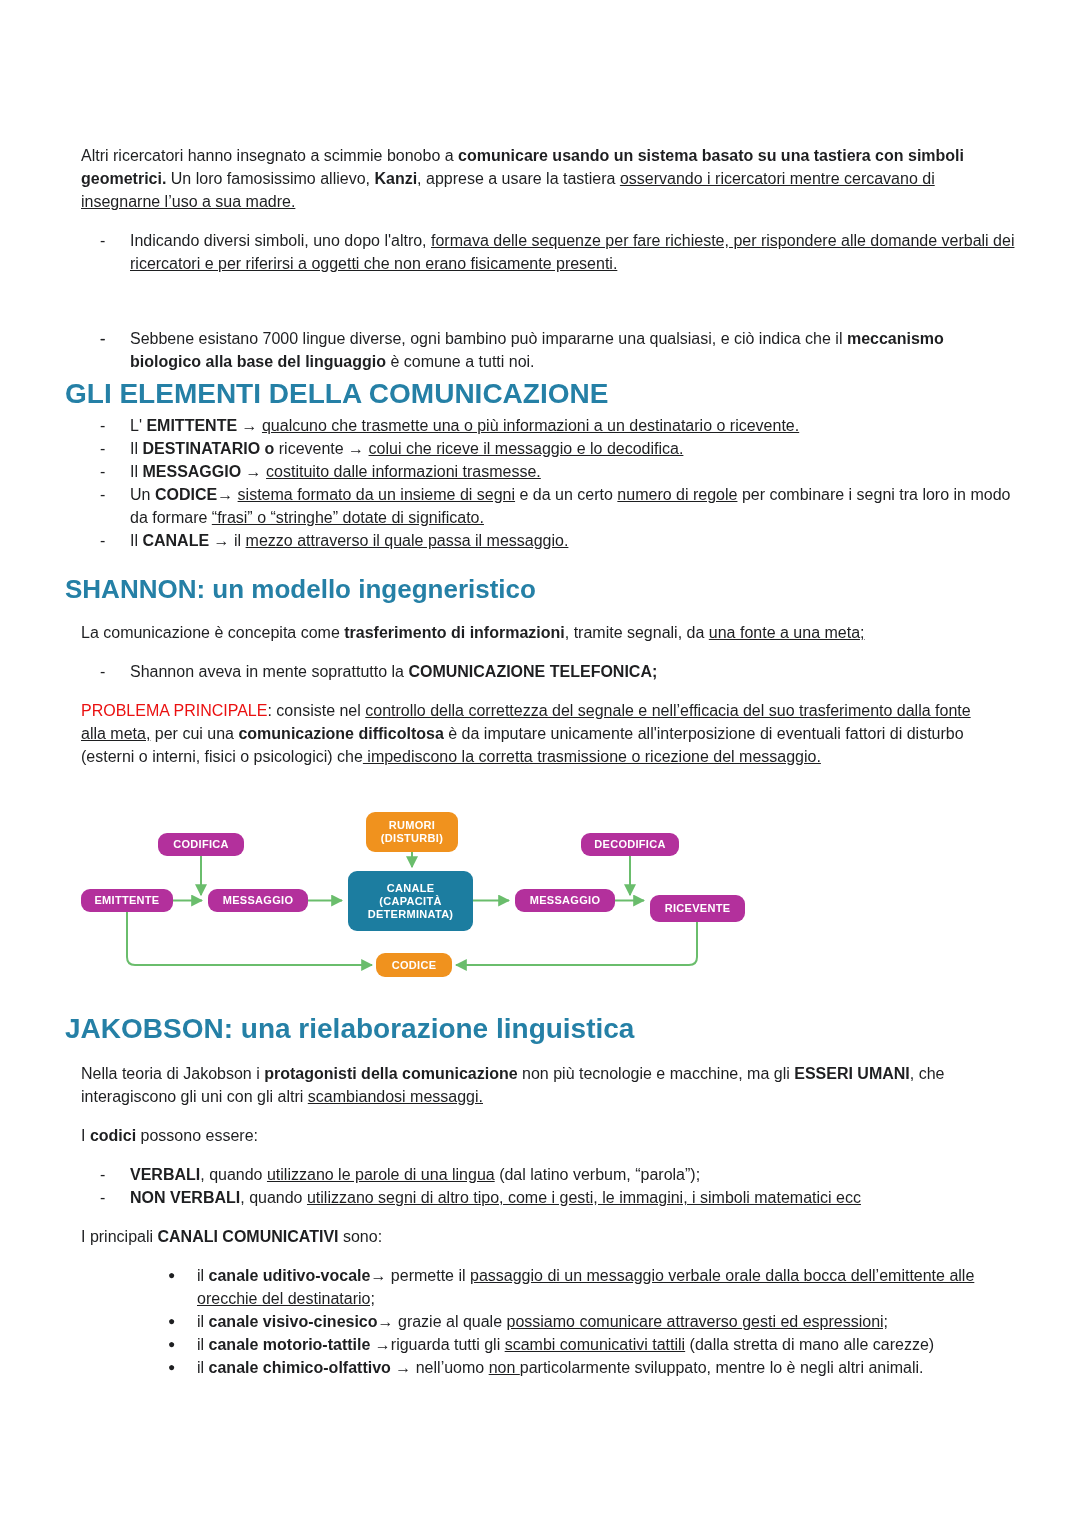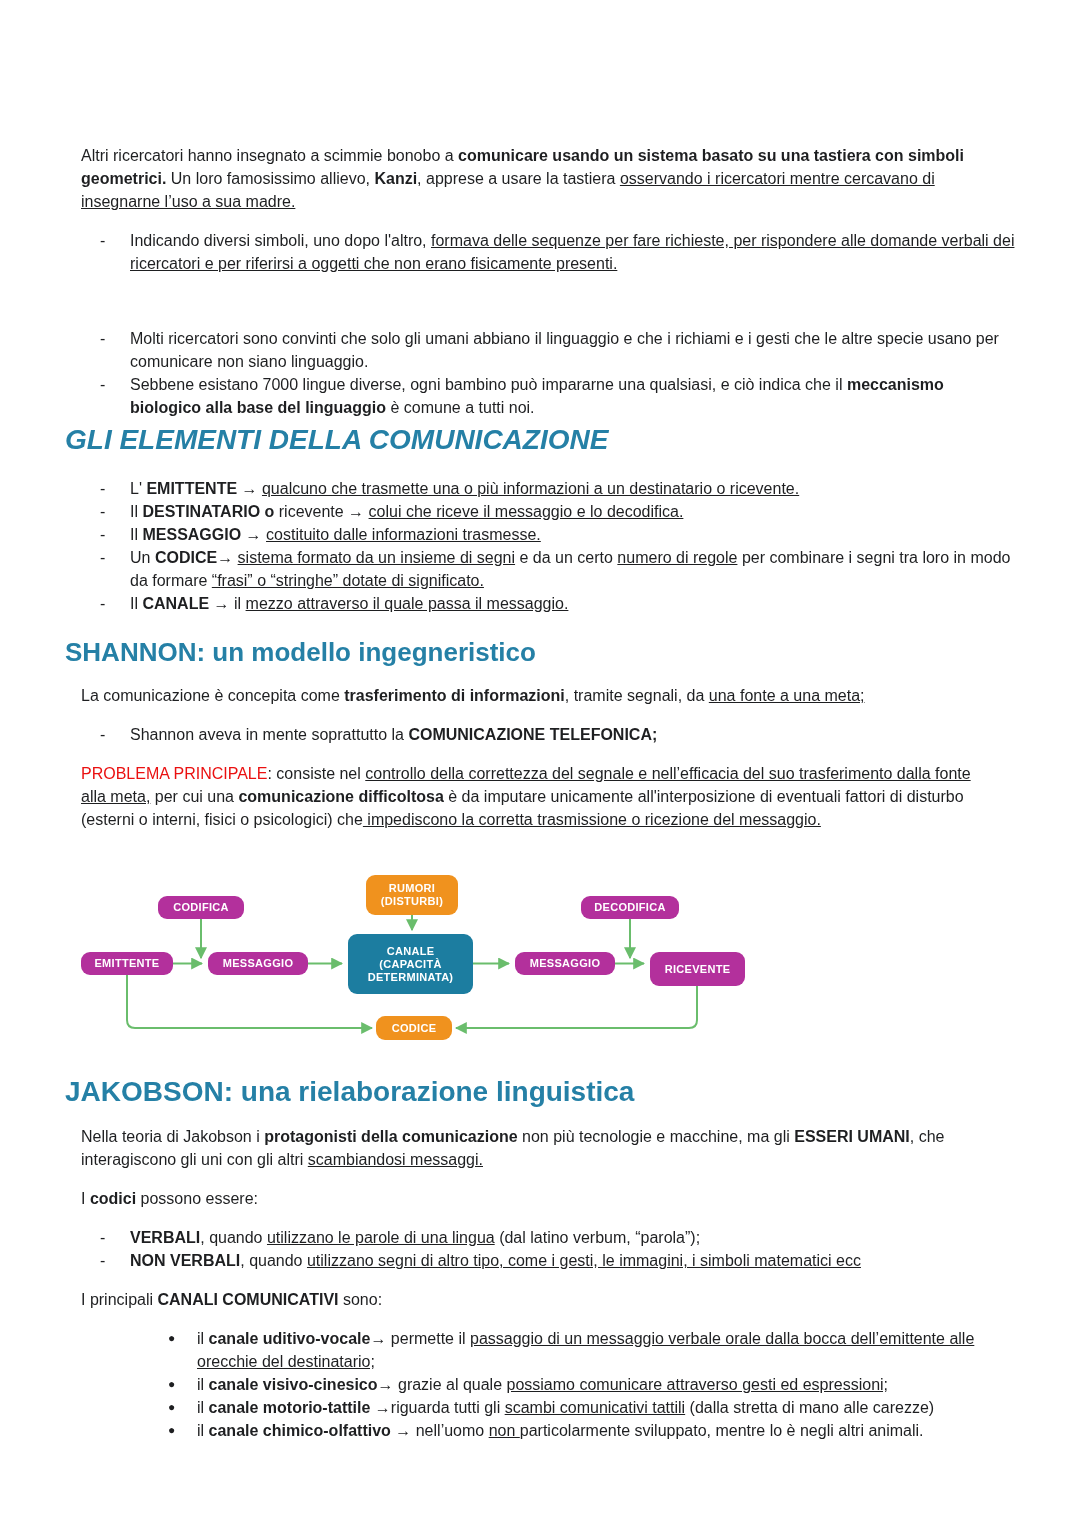--- a/index.html
+++ b/index.html
@@ -10,21 +10,21 @@
   .u { text-decoration: underline; }
   .c-red { color: var(--red, #ea1010); }
   p.body { margin: 16px; }
   .dash-list { margin: 0; }
   .li { position: relative; padding-left: 65px; }
   .li .marker { position: absolute; left: 35px; }
   .li.dot { padding-left: 132px; }
   .li.dot .marker { left: 103px; font-size: 12px; }
   .gap-top { margin-top: 52px; }
   .h { font-weight: 700; color: var(--heading, #2580a6); margin: 0; }
-  .h1 { font-size: 28px; line-height: 34px; margin: 4px 0 20px; font-style: italic; }
+  .h1 { font-size: 28px; line-height: 34px; margin: 4px 0 3px; }
   .h2 { font-size: 26px; line-height: 32px; margin: 21px 0 3px; }
   .h3 { font-size: 28px; line-height: 34px; margin: 12px 0 4px; }
   .diagram { position: relative; width: 700px; height: 180px; margin: 42px 0 22px 13px; }
   .dlines { position: absolute; left: 0; top: 0; }
   .dline { stroke: var(--line, #6abd6c); stroke-width: 2; fill: none; }
   #arr path { fill: var(--line, #6abd6c); }
   .dbox { position: absolute; display: flex; flex-direction: column; align-items: center; justify-content: center;
           border-radius: 9px; color: #fff; font-weight: 700; font-size: 11px; line-height: 13px; text-align: right; letter-spacing: .3px; }
   .magenta { background: var(--magenta, #b3309c); }
   .orange { background: var(--orange, #f0921e); }
@@ -40,21 +40,20 @@
   <div class="dash-list">
     <div class="li">
       <span class="marker">-</span>
       <span class="li-text"><span>Indicando diversi simboli, uno dopo l'altro, </span><span class="u">formava delle sequenze per fare richieste, per rispondere alle domande verbali dei ricercatori e per riferirsi a oggetti che non erano fisicamente presenti.</span></span>
     </div>
   </div>
 
   <div class="dash-list gap-top">
     <div class="li">
       <span class="marker">-</span>
-      <span class="li-text"><span>Molti ricercatori sono convinti che solo gli umani abbiano il linguaggio e che i richiami e i gesti che le altre specie usano per comunicare non siano linguaggio.</span></span>
     </div>
     <div class="li">
       <span class="marker">-</span>
       <span class="li-text"><span>Sebbene esistano 7000 lingue diverse, ogni bambino può impararne una qualsiasi, e ciò indica che il </span><span class="b">meccanismo biologico alla base del linguaggio</span><span> è comune a tutti noi.</span></span>
     </div>
   </div>
 
   <h1 class="h h1">GLI ELEMENTI DELLA COMUNICAZIONE</h1>
 
   <div class="dash-list">
@@ -125,21 +124,21 @@
     <div class="dbox magenta" style="left:130px;top:79px;width:100px;height:23px">MESSAGGIO</div>
 
     <div class="dbox teal" style="left:270px;top:61px;width:125px;height:60px">
       <span>CANALE</span>
       <span>(CAPACITÀ</span>
       <span>DETERMINATA)</span>
     </div>
 
     <div class="dbox magenta" style="left:437px;top:79px;width:100px;height:23px">MESSAGGIO</div>
 
-    <div class="dbox magenta" style="left:572px;top:79px;width:95px;height:34px">RICEVENTE</div>
+    <div class="dbox magenta" style="left:572px;top:85px;width:95px;height:27px">RICEVENTE</div>
 
     <div class="dbox orange" style="left:298px;top:143px;width:76px;height:24px">CODICE</div>
   </div>
 
   <h1 class="h h3">JAKOBSON: una rielaborazione linguistica</h1>
 
   <p class="body"><span>Nella teoria di Jakobson i </span><span class="b">protagonisti della comunicazione</span><span> non più tecnologie e macchine, ma gli </span><span class="b">ESSERI UMANI</span><span>, che interagiscono gli uni con gli altri </span><span class="u">scambiandosi messaggi.</span></p>
 
   <p class="body"><span>I </span><span class="b">codici</span><span> possono essere:</span></p>
 

